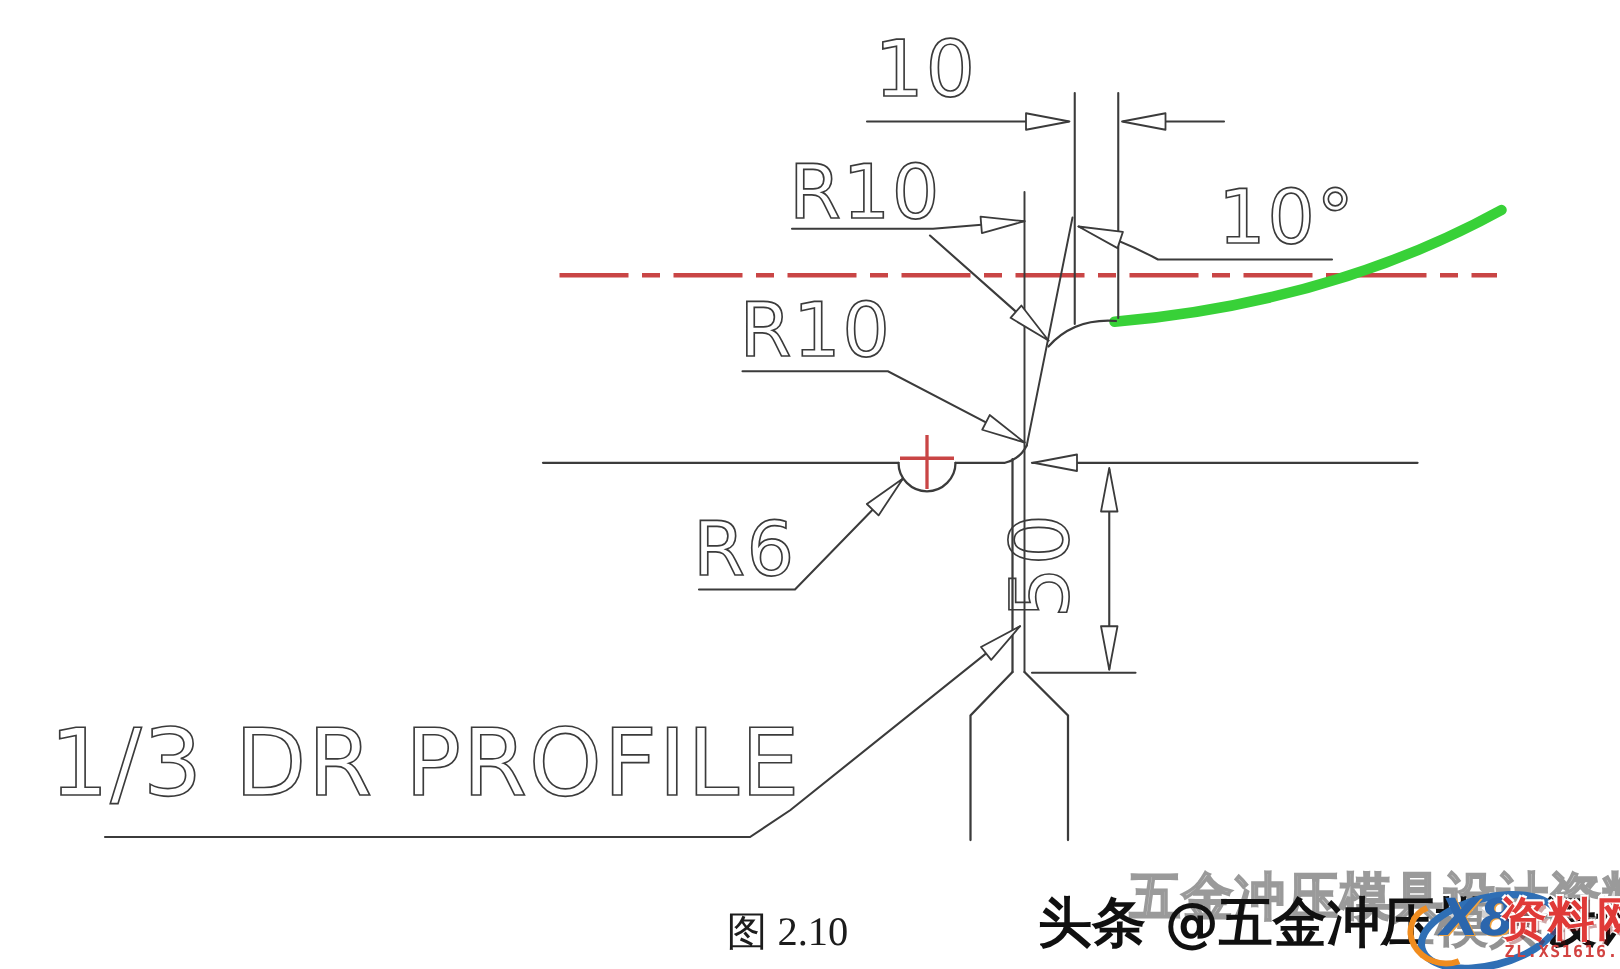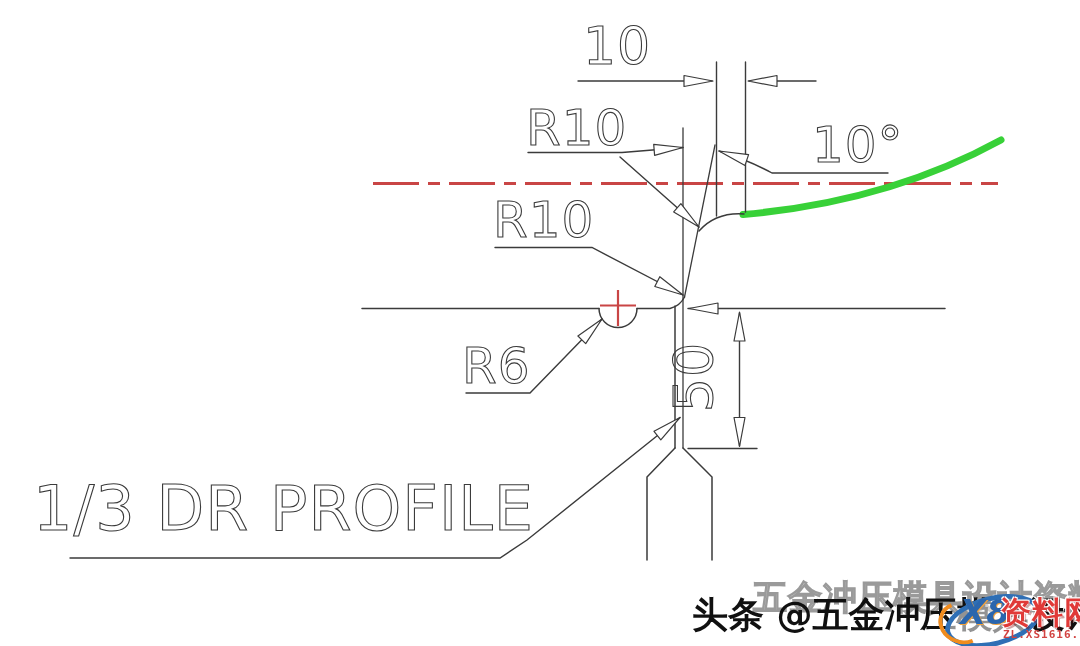--- a/index.html
+++ b/index.html
@@ -111,20 +111,21 @@
 
     <text class="cad-text" x="617" y="64" font-size="52" text-anchor="middle">10</text>
     <text class="cad-text" x="526" y="145" font-size="50">R10</text>
     <text class="cad-text" x="812" y="162" font-size="50">10°</text>
     <text class="cad-text" x="493" y="237" font-size="50">R10</text>
     <text class="cad-text" x="462" y="383" font-size="50">R6</text>
     <text class="cad-text" font-size="54" text-anchor="middle" transform="translate(712 377) rotate(-90)">50</text>
     <text class="cad-text" x="33" y="530" font-size="62">1/3 DR PROFILE</text>
   </svg>
 
+  <div class="caption">图 2.10</div>
 
   <div>
     <div class="wm-gray">五金冲压模具设计资料</div>
     <div class="wm-black">头条 @五金冲压模具设计资料</div>
     <div class="wm-logo">
       <div class="ring"></div>
       <div class="ring2"></div>
       <div class="letters">X8</div>
     </div>
     <div class="wm-site">资料网</div>

